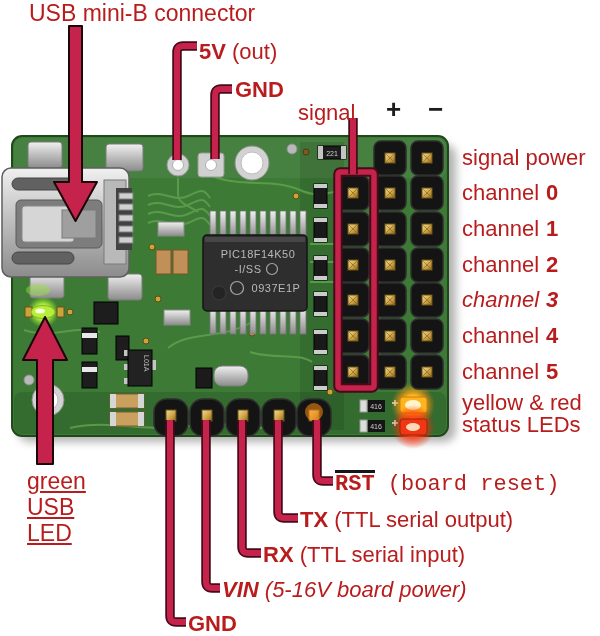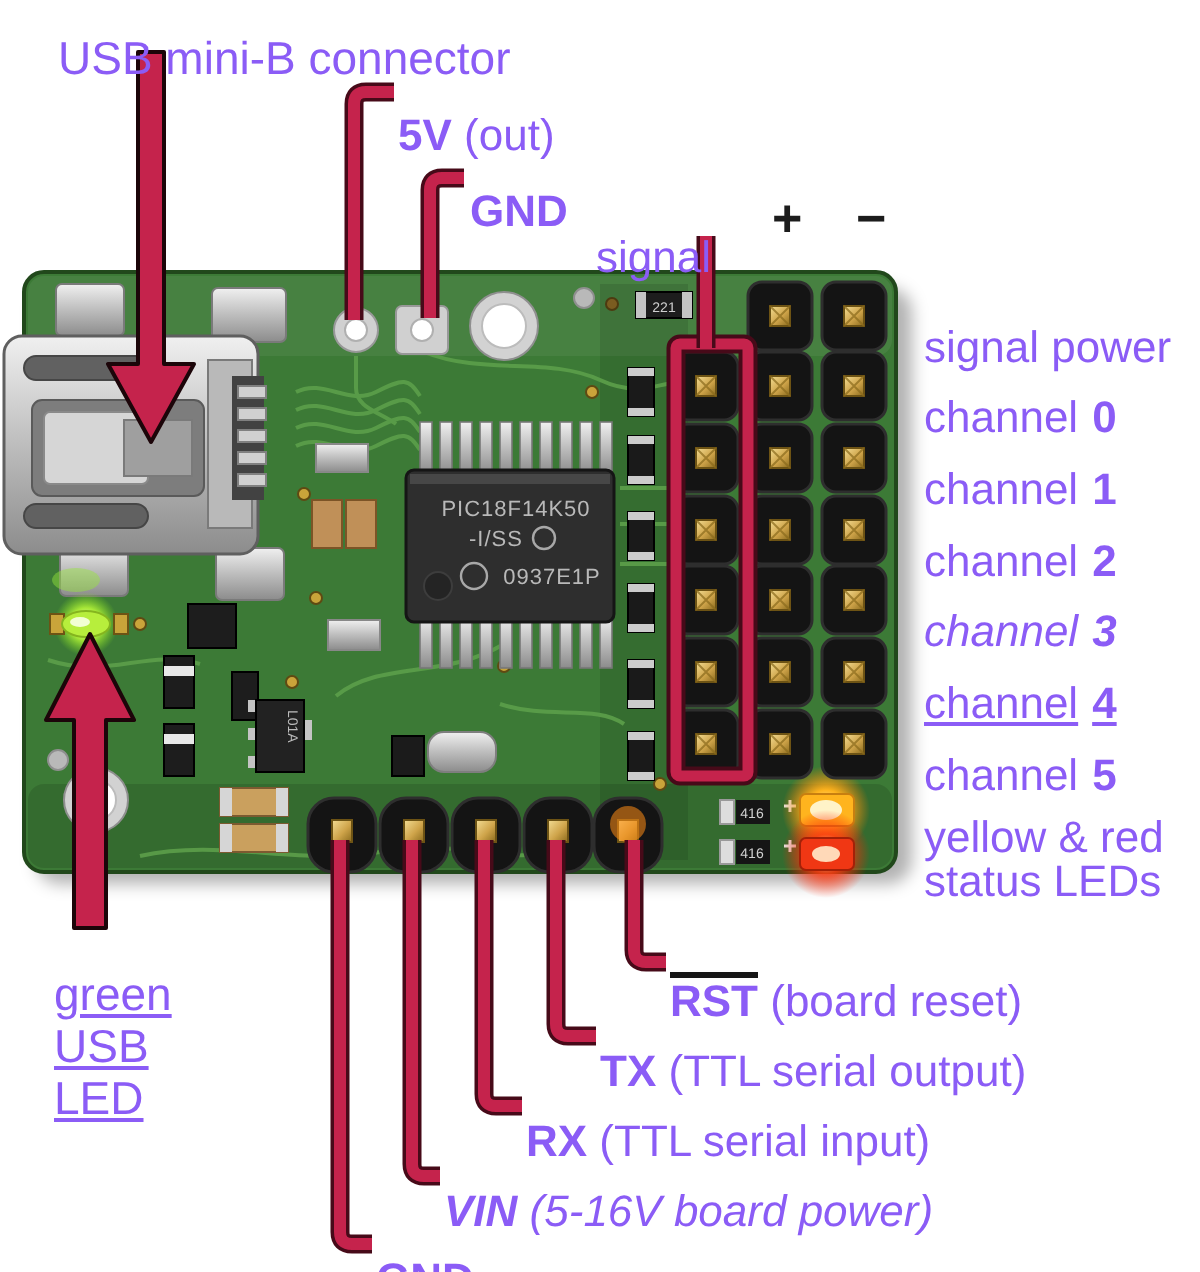--- a/index.html
+++ b/index.html
@@ -1,19 +1,19 @@
 <!DOCTYPE html>
 <html><head>
 <meta charset="utf-8">
 <style>
   html,body{margin:0;padding:0;background:#fff;}
   .stage{position:relative;width:600px;height:636px;background:#ffffff;
          font-family:"Liberation Sans",sans-serif;color:#1c1c1c;overflow:hidden;}
   .stage svg{position:absolute;left:0;top:0;}
-  .lbl{position:absolute;white-space:nowrap;font-size:22px;line-height:24px;color:#8b5cf6;margin-top:16px;}
+  .lbl{position:absolute;white-space:nowrap;font-size:22px;line-height:24px;color:#b91c1c;}
   .big{font-size:23px;}
   .b{font-weight:bold;}
   .sign{position:absolute;font-size:26px;font-weight:bold;line-height:24px;}
   .ovl{display:inline-block;border-top:3px solid #161616;padding-top:1px;line-height:21px;}
   .numgap{margin-left:7px;}
   .multiline div{line-height:26px;}
 </style>
 </head>
 <body>
 
@@ -318,29 +318,29 @@
 
 <div class="lbl" style="left:298px;top:101px;">signal</div>
 <div class="sign" style="left:386px;top:97px;">+</div>
 <div class="sign" style="left:428px;top:97px;">−</div>
 
 <div class="lbl" style="left:462px;top:146px;">signal power</div>
 <div class="lbl" style="left:462px;top:181px;"><span>channel</span><span class="b numgap">0</span></div>
 <div class="lbl" style="left:462px;top:217px;"><span>channel</span><span class="b numgap">1</span></div>
 <div class="lbl" style="left:462px;top:253px;"><span>channel</span><span class="b numgap">2</span></div>
 <div class="lbl" style="left:462px;top:288px;font-style:italic;"><span>channel</span><span class="b numgap">3</span></div>
-<div class="lbl" style="left:462px;top:324px;text-decoration:underline;"><span>channel</span><span class="b numgap">4</span></div>
+<div class="lbl" style="left:462px;top:324px;"><span>channel</span><span class="b numgap">4</span></div>
 <div class="lbl" style="left:462px;top:360px;"><span>channel</span><span class="b numgap">5</span></div>
 
 <div class="lbl" style="left:462px;top:392px;line-height:22px;">
   <div>yellow &amp; red</div>
   <div>status LEDs</div>
 </div>
 
-<div class="lbl" style="left:335px;top:470px;"><span class="b ovl">RST</span><span> (board reset)</span></div>
+<div class="lbl" style="left:335px;top:470px;font-family:Liberation Mono, monospace;"><span class="b ovl">RST</span><span> (board reset)</span></div>
 <div class="lbl" style="left:300px;top:508px;"><span class="b">TX</span><span> (TTL serial output)</span></div>
 <div class="lbl" style="left:263px;top:543px;"><span class="b">RX</span><span> (TTL serial input)</span></div>
 <div class="lbl" style="left:222px;top:578px;font-style:italic;"><span class="b">VIN</span><span> (5-16V board power)</span></div>
 <div class="lbl b" style="left:188px;top:612px;">GND</div>
 
 <div class="lbl big multiline" style="left:27px;top:468px;text-decoration:underline;">
   <div>green</div>
   <div>USB</div>
   <div>LED</div>
 </div>

